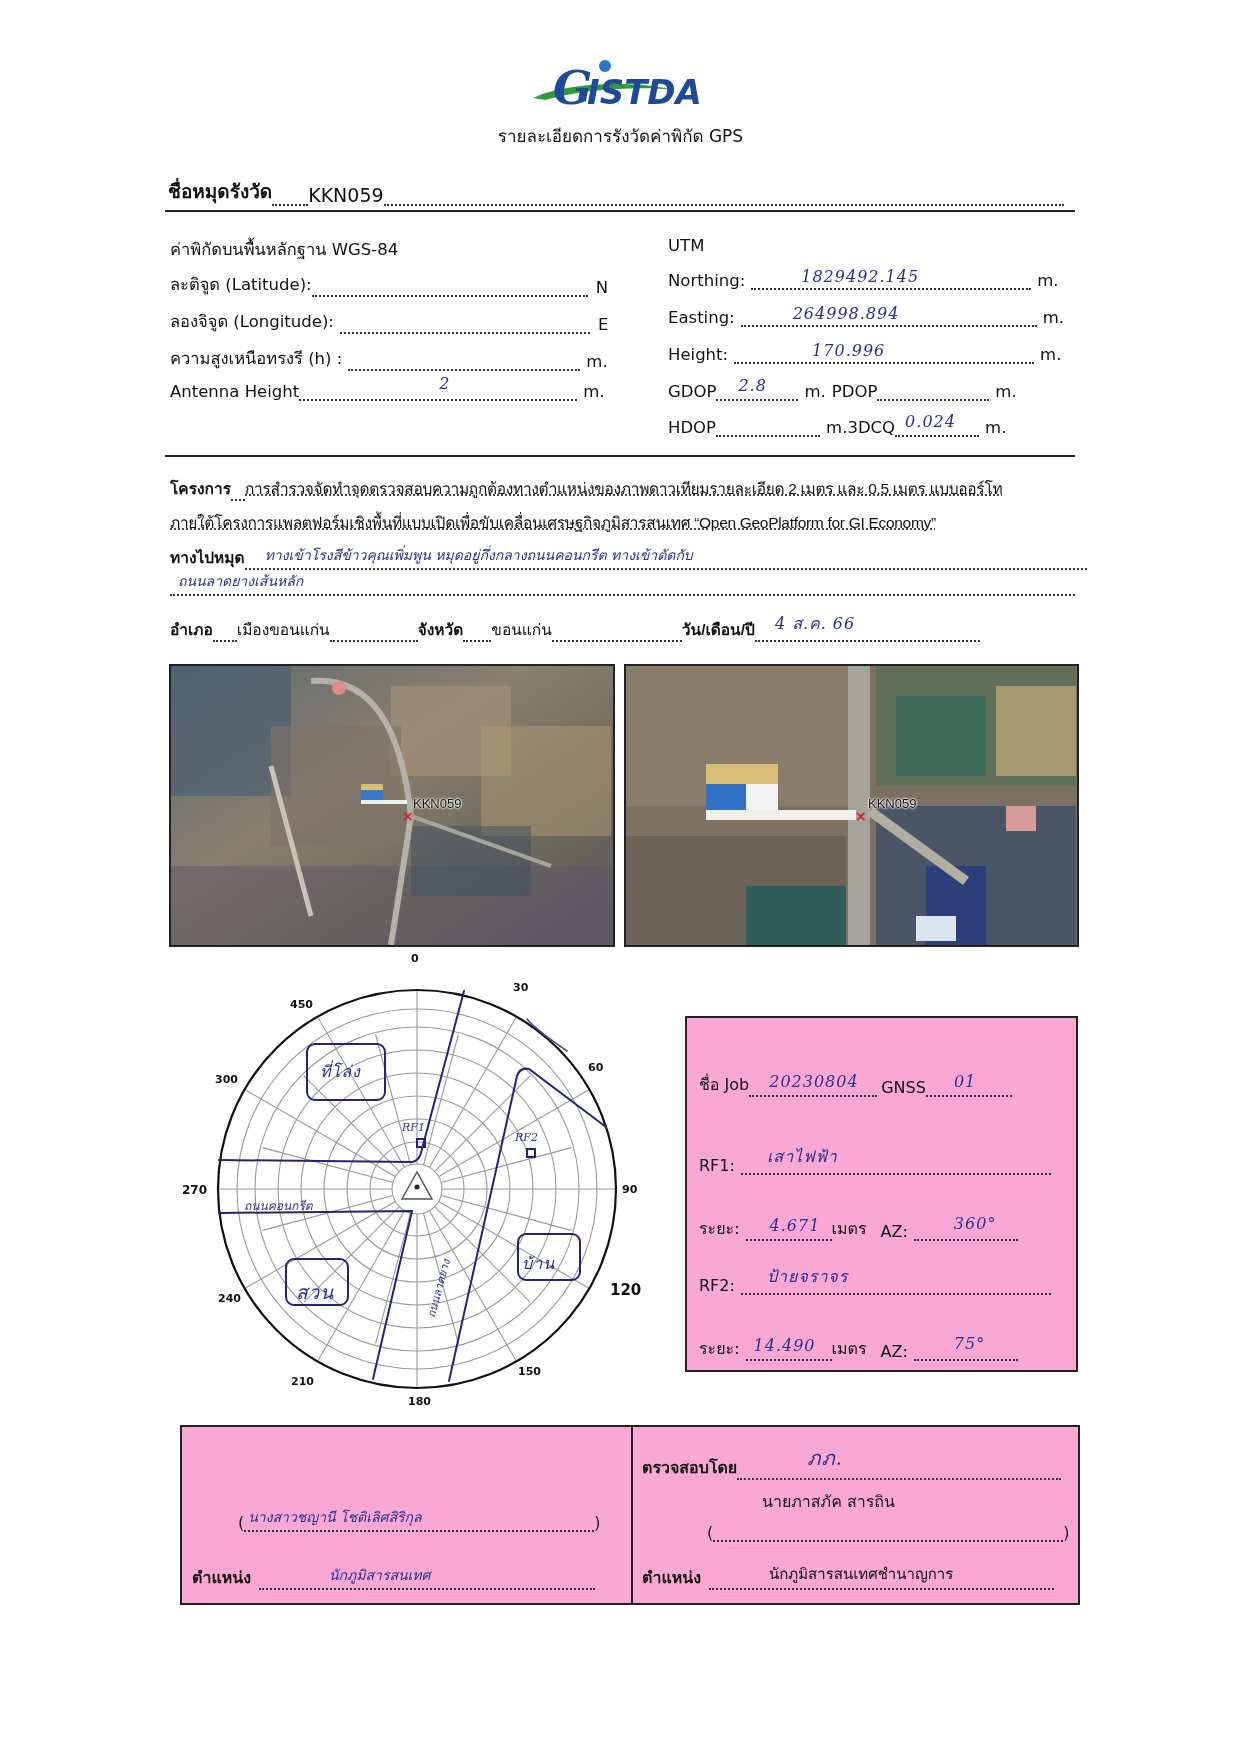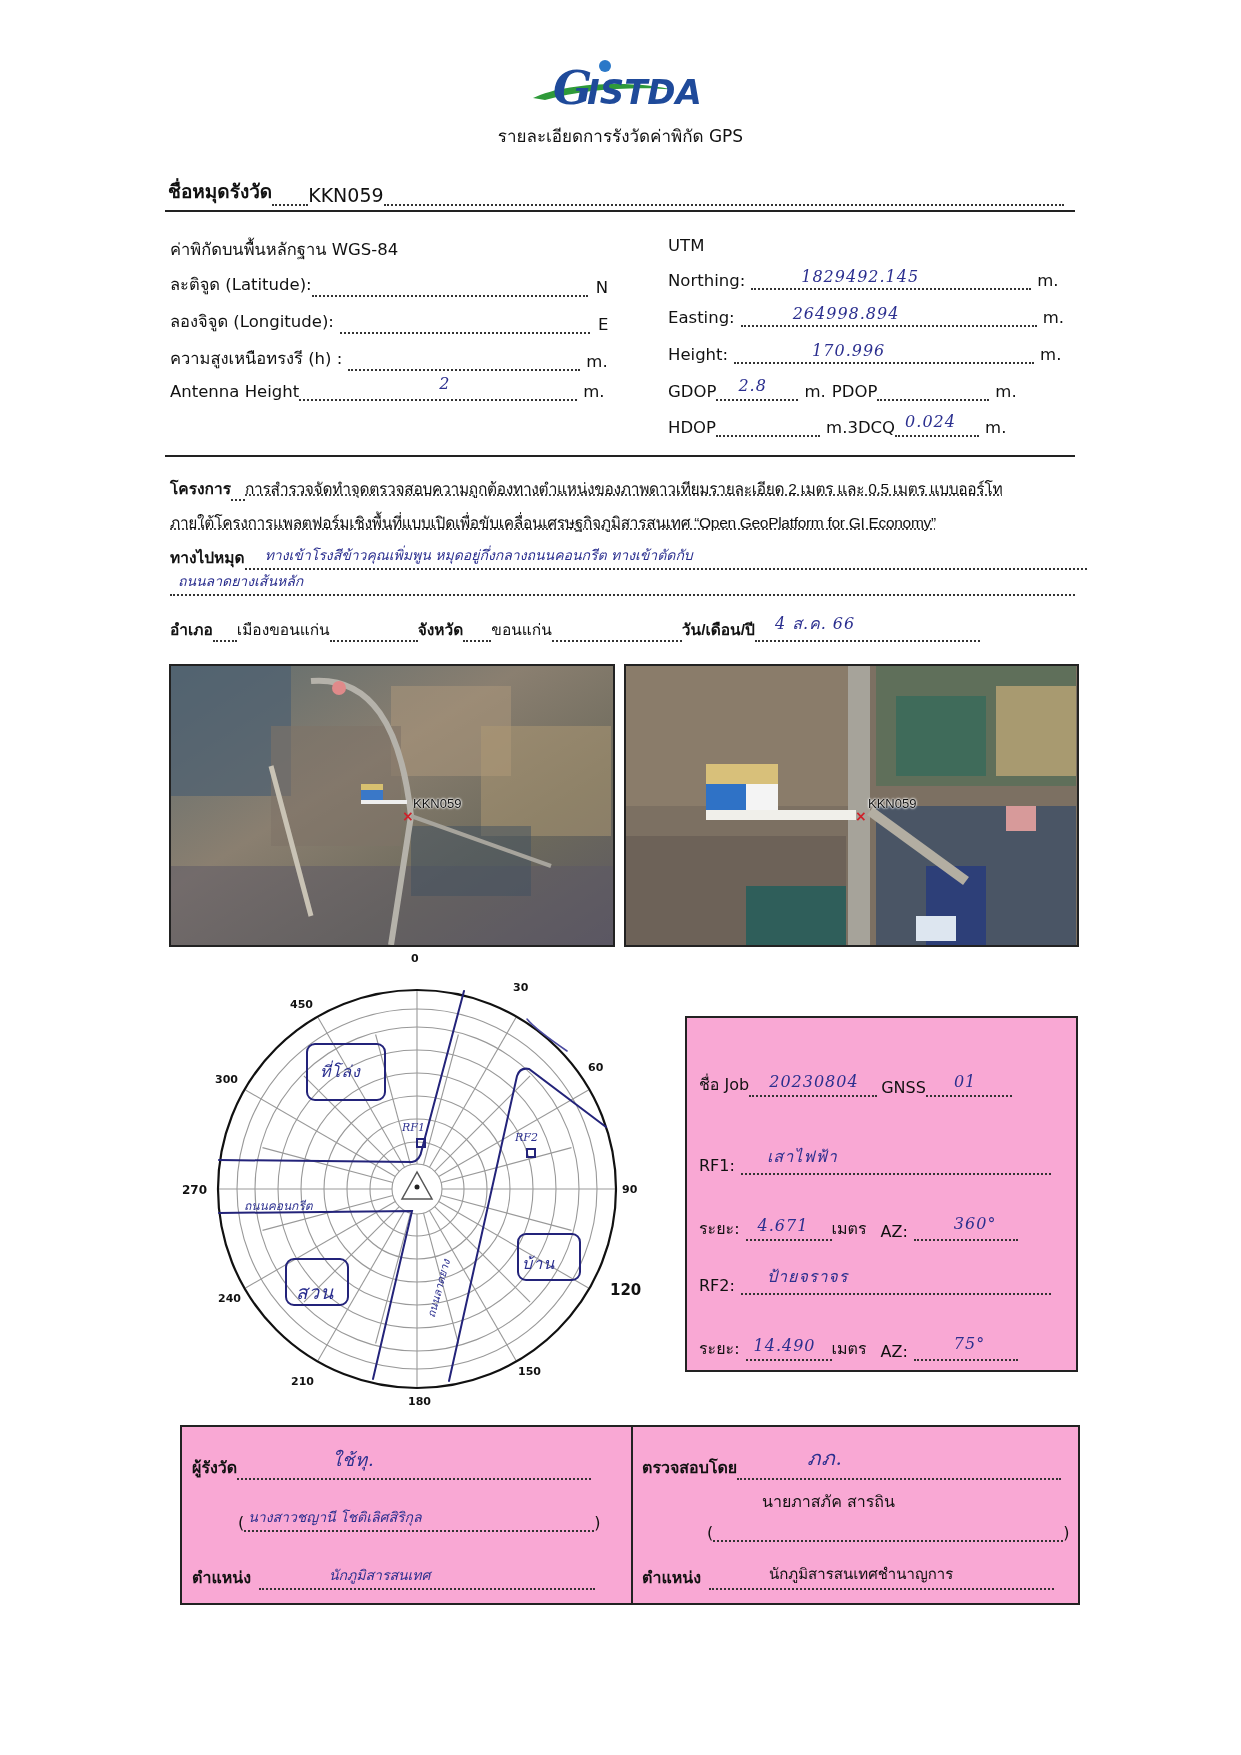--- a/index.html
+++ b/index.html
@@ -309,21 +309,21 @@
 <div class="box" style="left:685px; top:1116px; width:389px; height:254px; border-top:none;">
   <div class="row lbl" style="left:12px; top:40px; font-size:16px;">
     <span>RF1:</span>
     <span class="dots" style="width:310px; margin-left:6px;">
         <span class="hand" style="left:26px; bottom:4px;">เสาไฟฟ้า</span>
       </span>
   </div>
   <div class="row lbl" style="left:12px; top:100px; font-size:16px;">
     <span>ระยะ:</span>
     <span class="dots" style="width:86px; margin-left:6px;">
-        <span class="hand" style="left:12px; bottom:4px;">4.671</span>
+        <span class="hand" style="left:24px; bottom:4px;">4.671</span>
       </span>
     <span>เมตร</span>
     <span style="margin-left:14px;">AZ:</span>
     <span class="dots" style="width:104px; margin-left:6px;">
         <span class="hand" style="left:40px; bottom:6px;">360°</span>
       </span>
   </div>
   <div class="row lbl" style="left:12px; top:160px; font-size:16px;">
     <span>RF2:</span>
     <span class="dots" style="width:310px; margin-left:6px;">
@@ -339,26 +339,20 @@
     <span style="margin-left:14px;">AZ:</span>
     <span class="dots" style="width:104px; margin-left:6px;">
         <span class="hand" style="left:40px; bottom:6px;">75°</span>
       </span>
   </div>
 </div>
 
 <div class="box" style="left:180px; top:1425px; width:896px; height:176px;">
   <div class="abs" style="left:449px; top:0; width:2px; height:176px; background:#222;"></div>
 
-  <div class="row lbl" style="left:10px; top:28px; font-size:16px;">
-    <span class="bold">ผู้รังวัด</span>
-    <span class="dots" style="width:354px;">
-        <span class="hand" style="left:95px; bottom:4px; font-size:18px;">ใช้ทุ.</span>
-      </span>
-  </div>
   <div class="row lbl" style="left:56px; top:86px; font-size:16px;">
     <span>(</span>
     <span class="dots" style="width:350px;">
         <span class="hand" style="left:4px; bottom:2px; font-size:14px; letter-spacing:0;">นางสาวชญานี   โชติเลิศสิริกุล</span>
       </span>
     <span>)</span>
   </div>
   <div class="row lbl" style="left:10px; top:138px; font-size:16px;">
     <span class="bold">ตำแหน่ง</span>
     <span class="dots" style="width:336px; margin-left:8px;">

